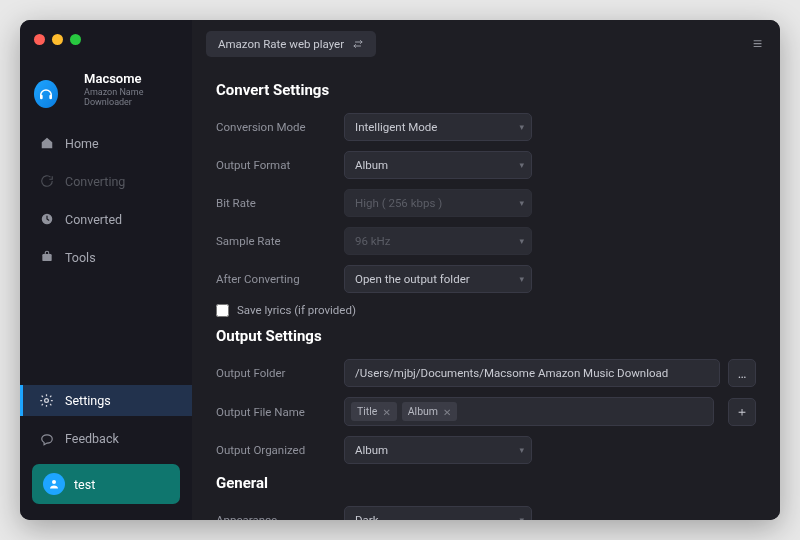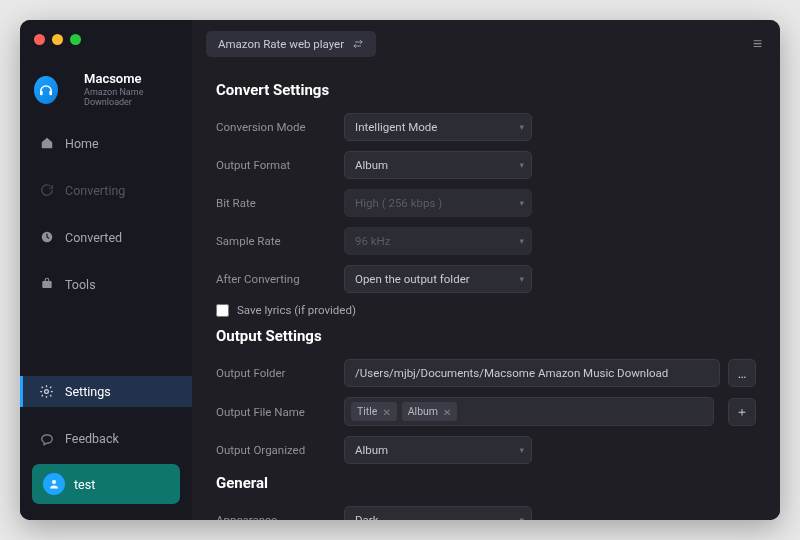--- a/index.html
+++ b/index.html
@@ -4,26 +4,26 @@
 <style>
 * { margin: 0; padding: 0; box-sizing: border-box; font-family: -apple-system, BlinkMacSystemFont, "Segoe UI", Roboto, sans-serif; }
 body { background: #e8e8e8; display: flex; justify-content: center; align-items: center; height: 540px; }
 .window { width: 760px; height: 500px; background: #1e1e24; border-radius: 10px; overflow: hidden; display: flex; position: relative; box-shadow: 0 8px 30px rgba(0,0,0,0.3); }
 .traffic { position: absolute; top: 14px; left: 14px; display: flex; gap: 7px; z-index: 10; }
 .traffic span { width: 11px; height: 11px; border-radius: 50%; display: block; }
 .tr-close { background: #ff5f57; }
 .tr-min { background: #febc2e; }
 .tr-max { background: #28c840; }
 .sidebar { width: 172px; background: #181820; display: flex; flex-direction: column; padding-top: 44px; }
-.brand { display: flex; align-items: center; gap: 26px; padding: 8px 14px 16px; }
+.brand { display: flex; align-items: flex-end; gap: 26px; padding: 8px 14px 16px; }
 .brand-icon { width: 28px; height: 28px; border-radius: 50%; background: linear-gradient(135deg,#1ea5ff,#0a7de0); display:flex;align-items:center;justify-content:center; }
 .brand-txt { line-height: 1.15; }
 .brand-name { color: #fff; font-size: 13px; font-weight: 600; }
 .brand-sub { color: #7a7d88; font-size: 9px; }
-.nav { display:flex; flex-direction:column; gap:16px; margin-top:4px; }
+.nav { display:flex; flex-direction:column; gap:7px; margin-top:4px; }
 .nav-item { display:flex; align-items:center; gap:11px; padding: 8px 16px; color:#a6a8b2; font-size:12.5px; cursor:pointer; border-left:3px solid transparent; }
 .nav-item.dim { color:#55575f; }
 .nav-item.active { background:#22324d; color:#fff; border-left-color:#1ea5ff; }
 .nav-item .ico { width:15px; height:15px; display:flex;align-items:center;justify-content:center; flex-shrink:0; }
 .spacer { flex:1; }
 .user-pill { margin: 10px 12px 16px; background:#0f766e; border-radius:7px; padding:9px 11px; display:flex; align-items:center; gap:9px; color:#fff; font-size:12.5px; cursor:pointer; }
 .user-av { width:22px; height:22px; border-radius:50%; background:#1ea5ff; display:flex;align-items:center;justify-content:center; }
 .main { flex:1; background:#1e1e24; display:flex; flex-direction:column; overflow:hidden; }
 .topbar { display:flex; align-items:center; padding: 10px 14px 6px; gap:10px; }
 .chip { background:#2f3039; color:#c9cbd3; font-size:11.5px; padding:6px 12px; border-radius:5px; display:flex; align-items:center; gap:8px; cursor:pointer; }

